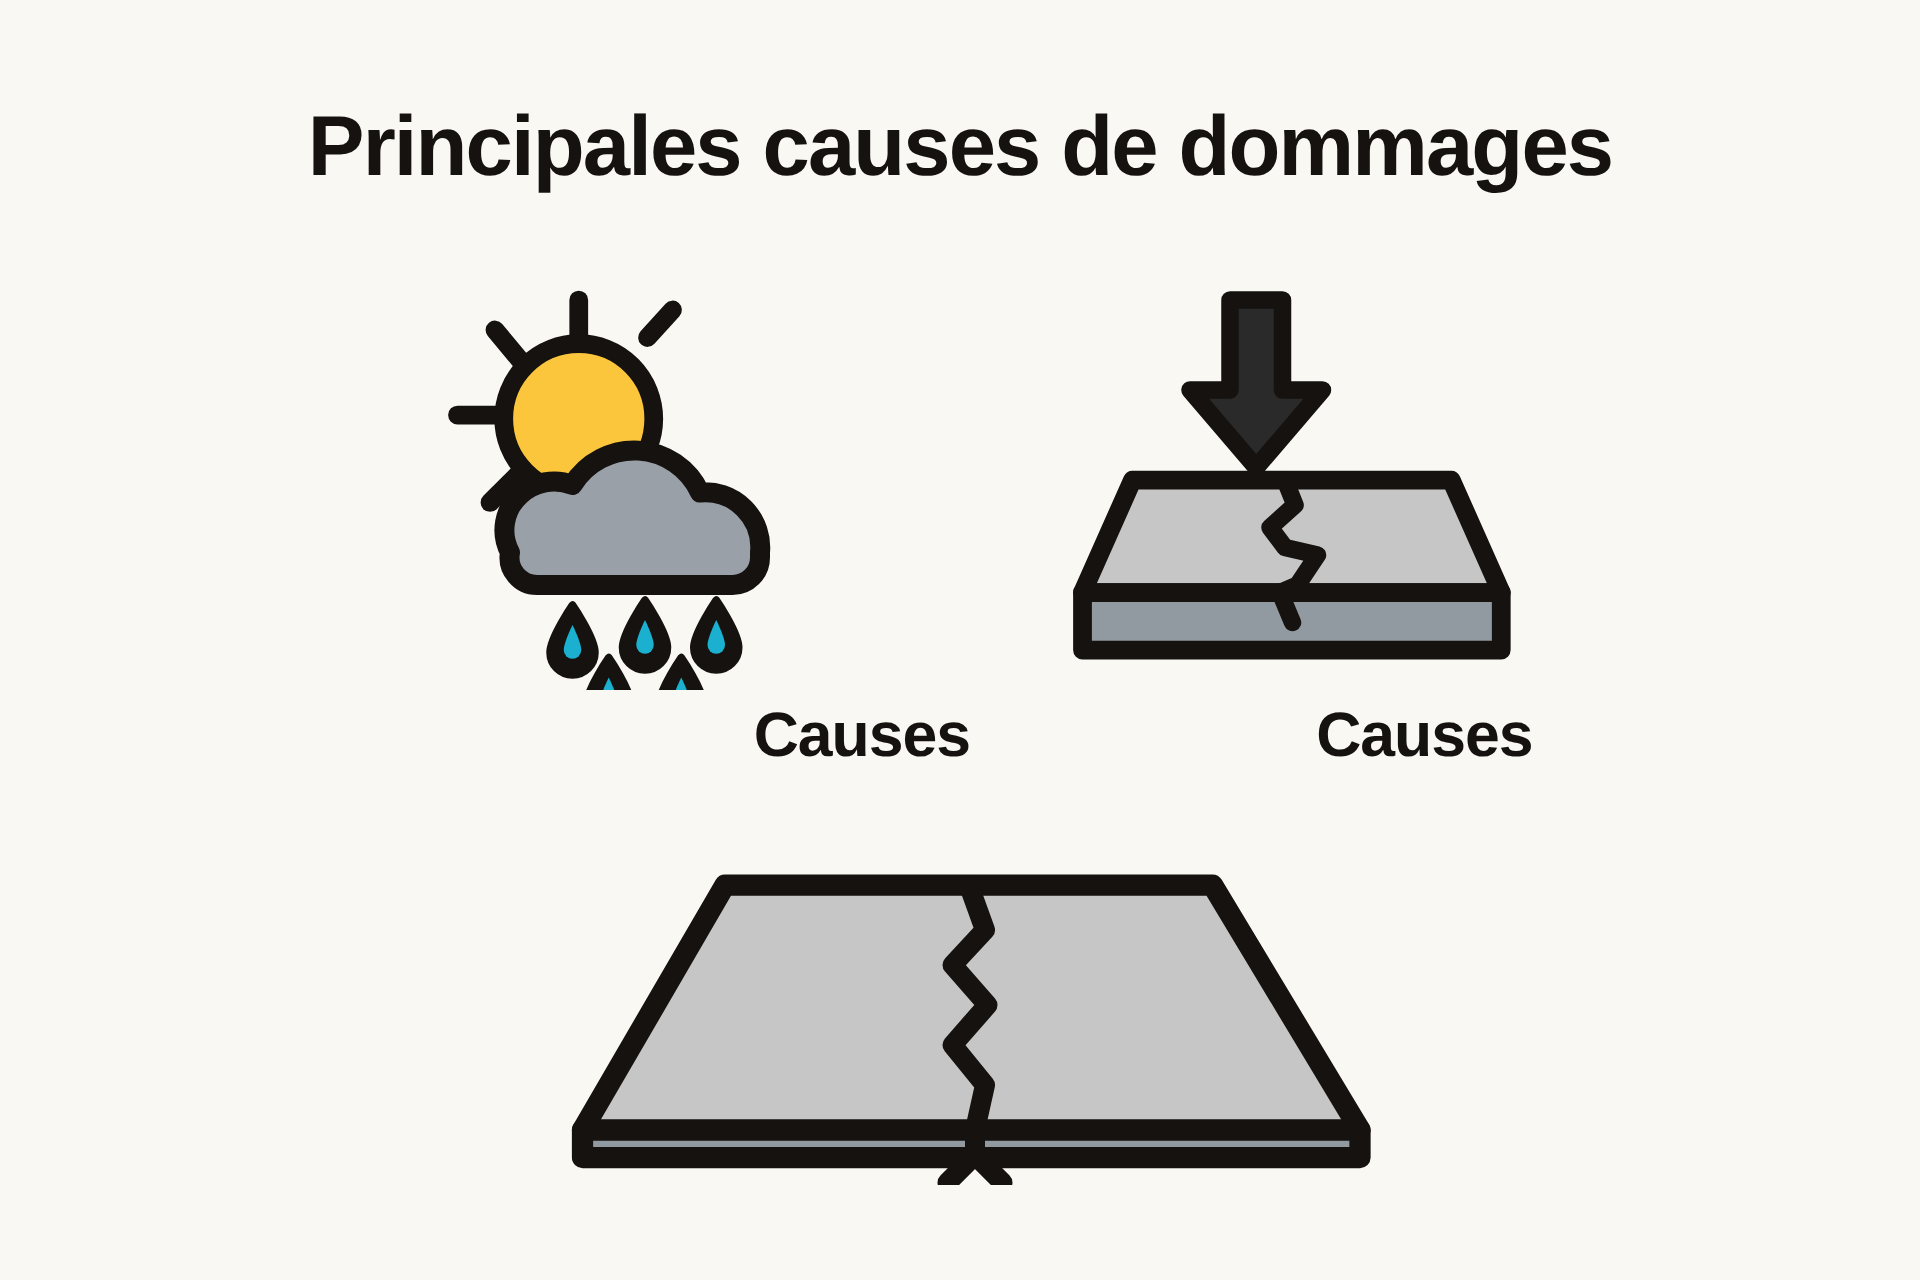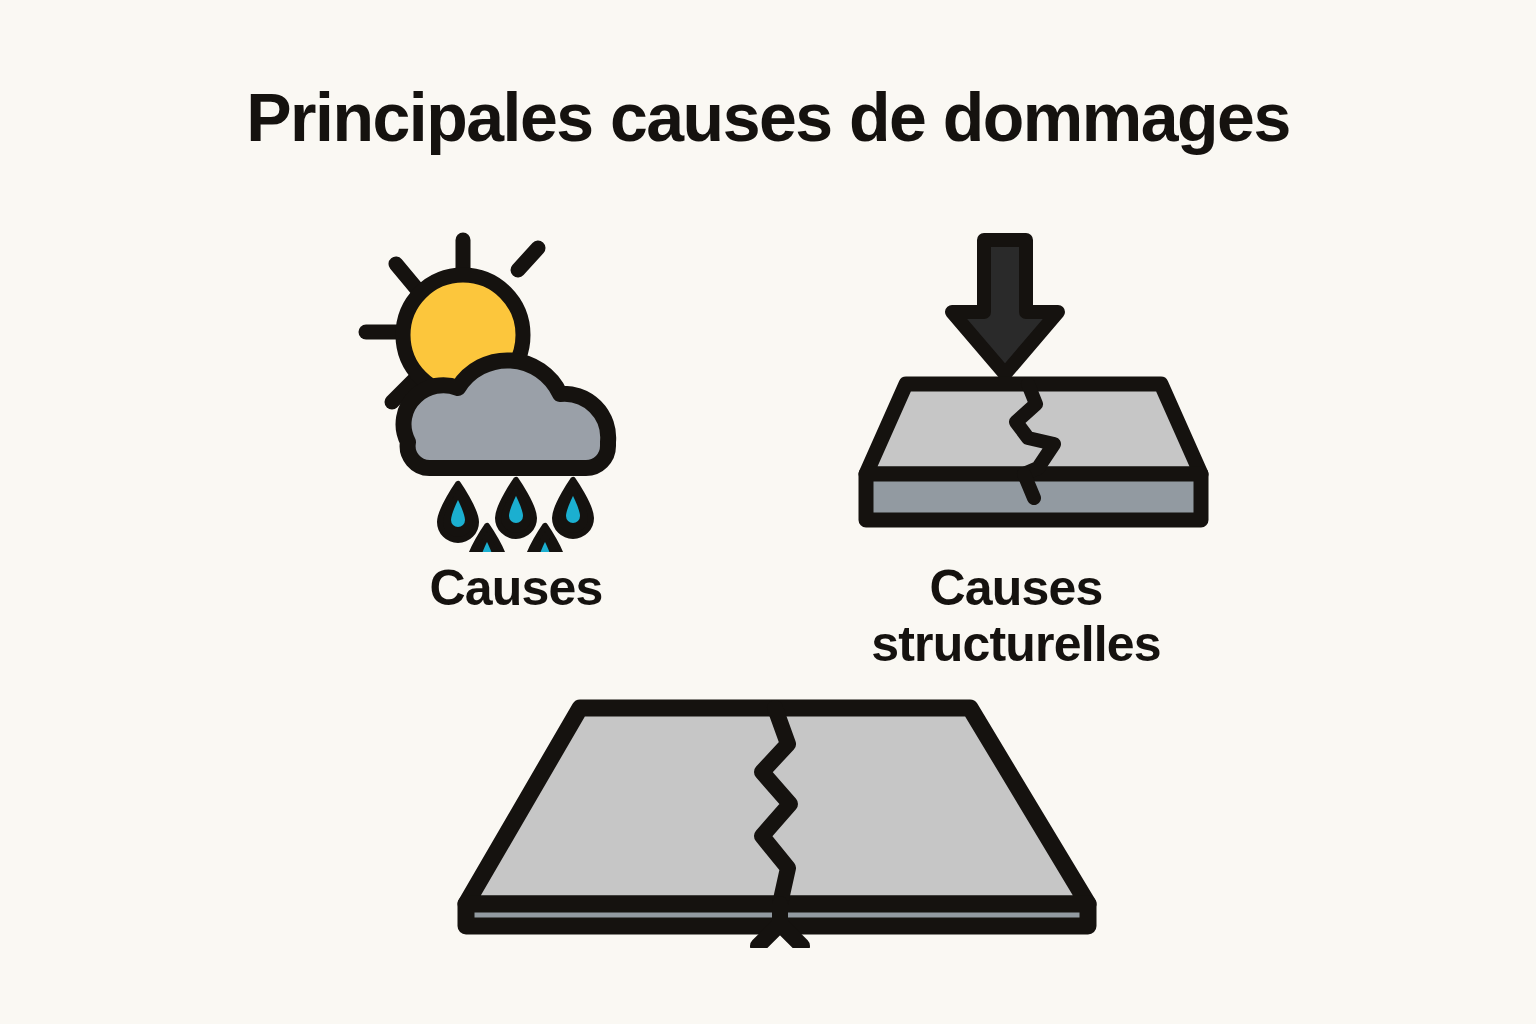--- a/index.html
+++ b/index.html
@@ -43,21 +43,21 @@
   }
   .label {
     margin-top: 8px;
     text-align: center;
     font-size: 50px;
     font-weight: bold;
     letter-spacing: -0.8px;
     color: #15120f;
     line-height: 1.12;
   }
-  .label .l1 { display: block; }
+  .label .l1 { display: block; text-align: right; }
   .label .l2 { display: block; }
   .bottom-slab {
     position: absolute;
     left: 440px;
     top: 686px;
   }
   svg { display: block; }
 </style>
 </head>
 <body>
@@ -122,21 +122,20 @@
         <g>
           <path d="M 60 252 L 100 162 L 355 162 L 395 252 Z" fill="#c6c6c6" stroke="#15120f" stroke-width="15" stroke-linejoin="round"></path>
           <path d="M 60 252 L 395 252 L 395 298 L 60 298 Z" fill="#929aa1" stroke="#15120f" stroke-width="15" stroke-linejoin="round"></path>
           <path d="M 222 162 L 230 182 L 210 200 L 222 216 L 248 222 L 232 246 L 218 252" fill="none" stroke="#15120f" stroke-width="14" stroke-linejoin="round" stroke-linecap="round"></path>
           <path d="M 218 252 L 228 276" fill="none" stroke="#15120f" stroke-width="14" stroke-linejoin="round" stroke-linecap="round"></path>
         </g>
       </svg>
     </div>
     <div class="label">
       <span class="l1">Causes</span>
-      <span class="l2">structurelles</span>
     </div>
   </div>
 
   <div class="bottom-slab">
     <svg width="680" height="262" viewBox="0 0 680 262">
       <path d="M 26 218 L 140 22 L 530 22 L 648 218 Z" fill="#c6c6c6" stroke="#15120f" stroke-width="17" stroke-linejoin="round"></path>
       <path d="M 26 218 L 648 218 L 648 240 L 26 240 Z" fill="#929aa1" stroke="#15120f" stroke-width="17" stroke-linejoin="round"></path>
       <path d="M 26 150 L 648 150 L 648 242 L 26 242 Z" fill="#929aa1" stroke="none" style="display:none"></path>
       <path d="M 335 22 L 348 58 L 322 86 L 350 118 L 322 150 L 348 182 L 340 218" fill="none" stroke="#15120f" stroke-width="16" stroke-linejoin="round" stroke-linecap="round"></path>
       <path d="M 340 218 L 340 238 L 318 260 M 340 238 L 362 260" fill="none" stroke="#15120f" stroke-width="16" stroke-linejoin="round" stroke-linecap="round"></path>

